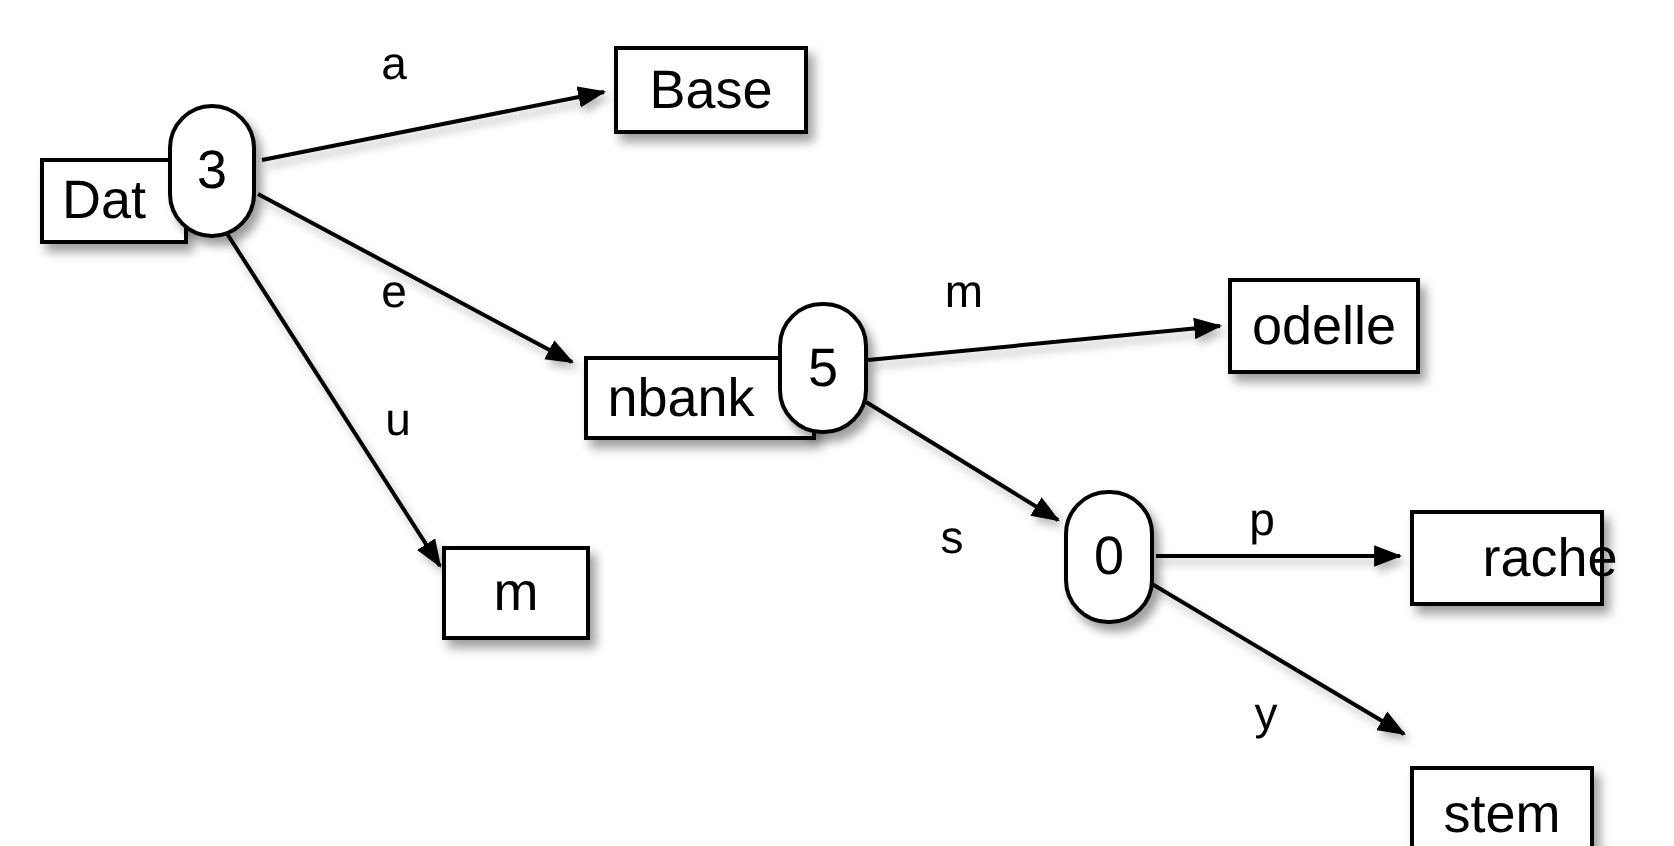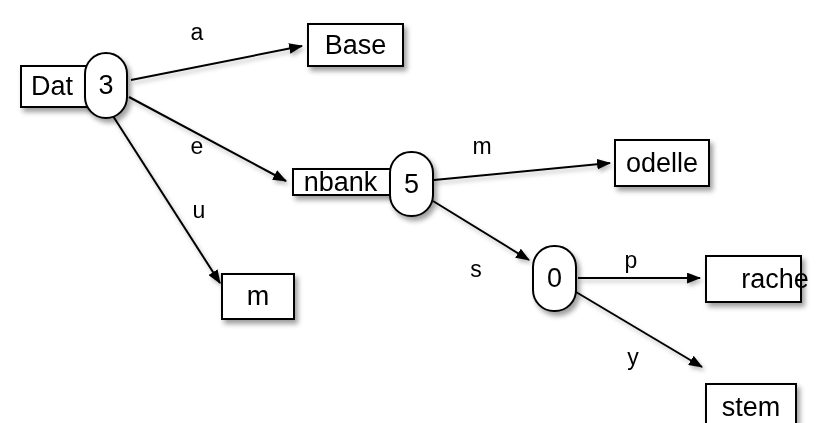--- a/index.html
+++ b/index.html
@@ -47,24 +47,24 @@
   }
   .edge-label {
     position: absolute;
     transform: translate(-50%, -50%);
     font-size: 23px;
     line-height: 1;
     z-index: 4;
     white-space: nowrap;
   }
   
-  #n-dat        { left: 20px;  top: 65px;  width: 74px;  height: 43px; padding-right: 10px; }
+  #n-dat        { left: 20px;  top: 79px;  width: 74px;  height: 43px; padding-right: 10px; }
   #n-dat-count  { left: 84px;  top: 52px;  width: 44px;  height: 67px; }
   #n-base       { left: 307px; top: 23px;  width: 97px;  height: 44px; text-align: center; }
-  #n-nbank      { left: 292px; top: 168px; width: 116px; height: 28px; padding-right: 19px; }
+  #n-nbank      { left: 292px; top: 178px; width: 116px; height: 42px; padding-right: 19px; }
   #n-nbank-count{ left: 389px; top: 151px; width: 45px;  height: 66px; }
   #n-m          { left: 221px; top: 273px; width: 74px;  height: 47px; }
   #n-odelle     { left: 614px; top: 139px; width: 96px;  height: 48px; }
   #n-zero       { left: 532px; top: 245px; width: 45px;  height: 67px; }
   #n-rache      { left: 705px; top: 255px; width: 97px;  height: 48px; padding-left: 43px; }
   #n-stem       { left: 705px; top: 350px; width: 92px;  height: 48px; margin-top: 33px; }
   
   #lbl-a { left: 197px; top: 32px; }
   #lbl-e { left: 197px; top: 146px; }
   #lbl-u { left: 199px; top: 210px; }

